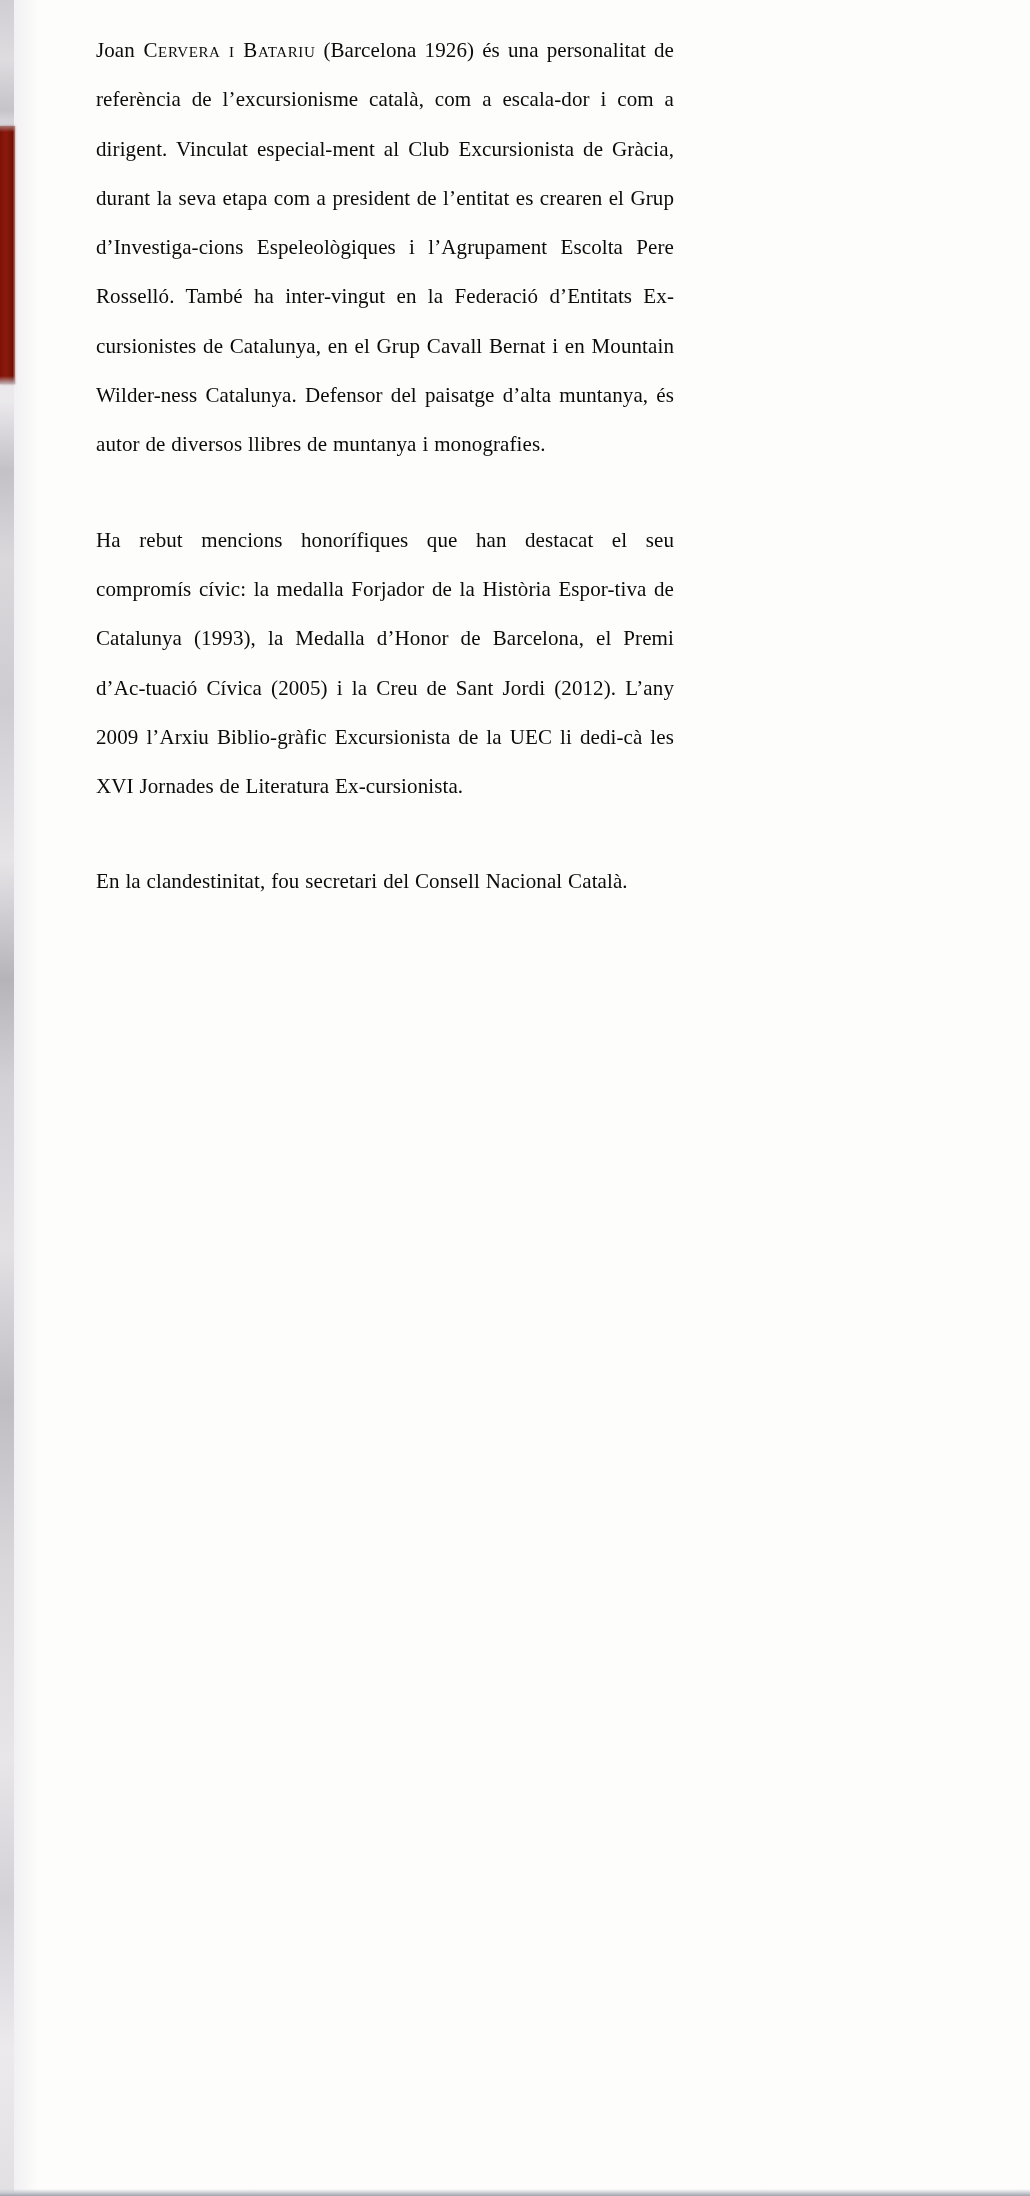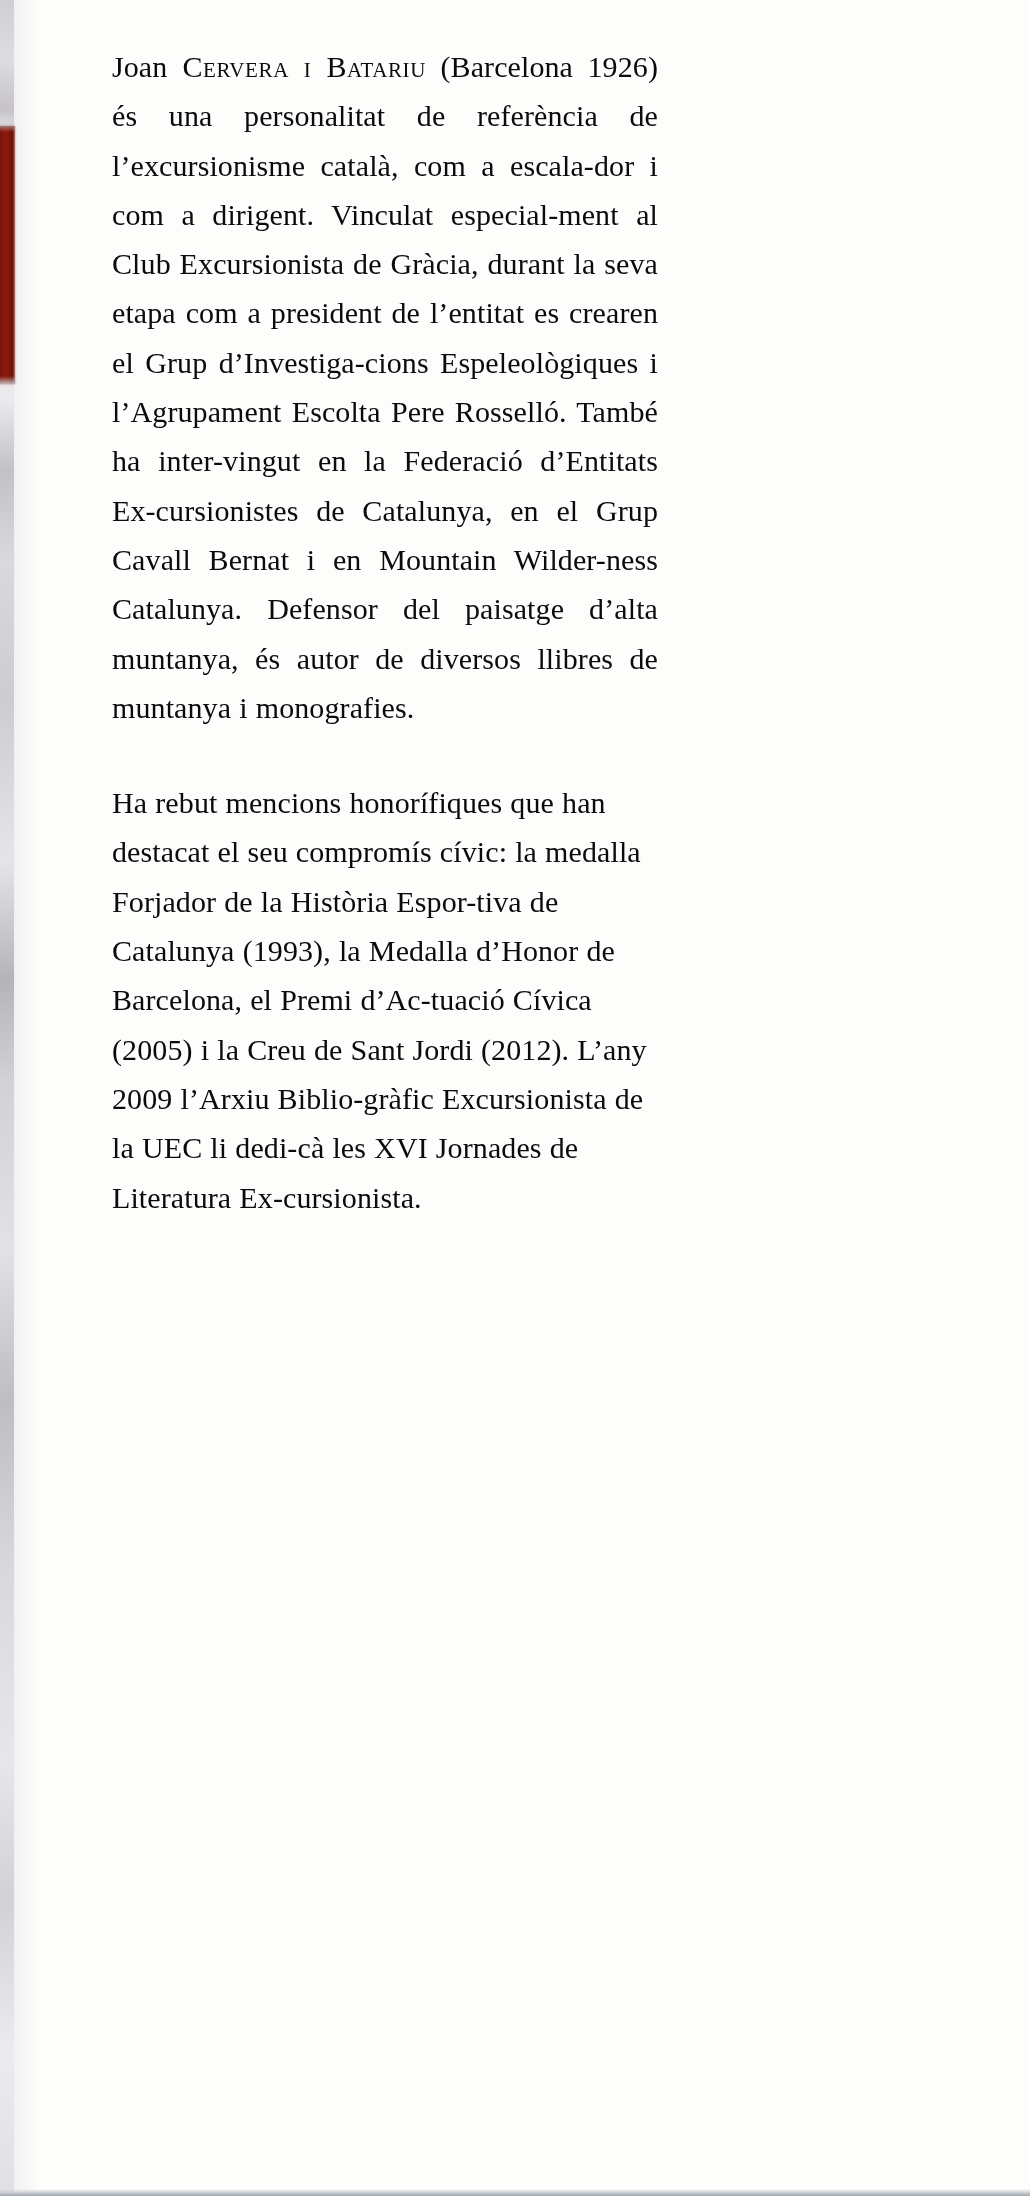--- a/index.html
+++ b/index.html
@@ -88,22 +88,22 @@
 
   
   #text-block {
     position: absolute;
     left: 96px;
     top: 26px;
     width: 578px;
     color: #0b0b0b;
   }
   .blurb-paragraph {
-    margin: 16px;
-    font-size: 30px;
+    margin: 0;
+    font-size: 21px;
     line-height: 49.3px;
     text-align: justify;
     text-justify: inter-word;
     hyphens: manual;
     -webkit-hyphens: manual;
     letter-spacing: .1px;
     word-spacing: .5px;
   }
   .blurb-paragraph + .blurb-paragraph {
     margin-top: 46px;
@@ -124,17 +124,18 @@
   <div class="scan-edge" id="scan-edge-grey"></div>
   <div class="scan-edge" id="scan-edge-white"></div>
   <div id="scan-stripe-red" style="top: 126px; height: 258px; width: 15px;"></div>
 
   <div id="text-block">
 
     <p class="blurb-paragraph"><span>Joan</span><span class="smallcaps"> <span>Cervera i Batariu</span></span><span> (Barcelona 1926) és una personalitat de referència de l’excursionisme català, com a escala-​dor i com a dirigent. Vinculat especial-​ment al Club Excursionista de Gràcia, durant la seva etapa com a president de l’entitat es crearen el Grup d’Investiga-​cions Espeleològiques i l’Agrupament Escolta Pere Rosselló. També ha inter-​vingut en la Federació d’Entitats Ex-​cursionistes de Catalunya, en el Grup Cavall Bernat i en Mountain Wilder-​ness Catalunya. Defensor del paisatge d’alta muntanya, és autor de diversos llibres de muntanya i monografies.</span></p>
 
     <p class="blurb-paragraph">Ha rebut mencions honorífiques que han destacat el seu compromís cívic: la medalla Forjador de la Història Espor-​tiva de Catalunya (1993), la Medalla d’Honor de Barcelona, el Premi d’Ac-​tuació Cívica (2005) i la Creu de Sant Jordi (2012). L’any 2009 l’Arxiu Biblio-​gràfic Excursionista de la UEC li dedi-​cà les XVI Jornades de Literatura Ex-​cursionista.</p>
 
+    <p class="blurb-paragraph">En la clandestinitat, fou secretari del Consell Nacional Català.</p>
 
   </div>
 
   <div id="scan-bottom-shadow"></div>
 </div>
 
 </body></html>

